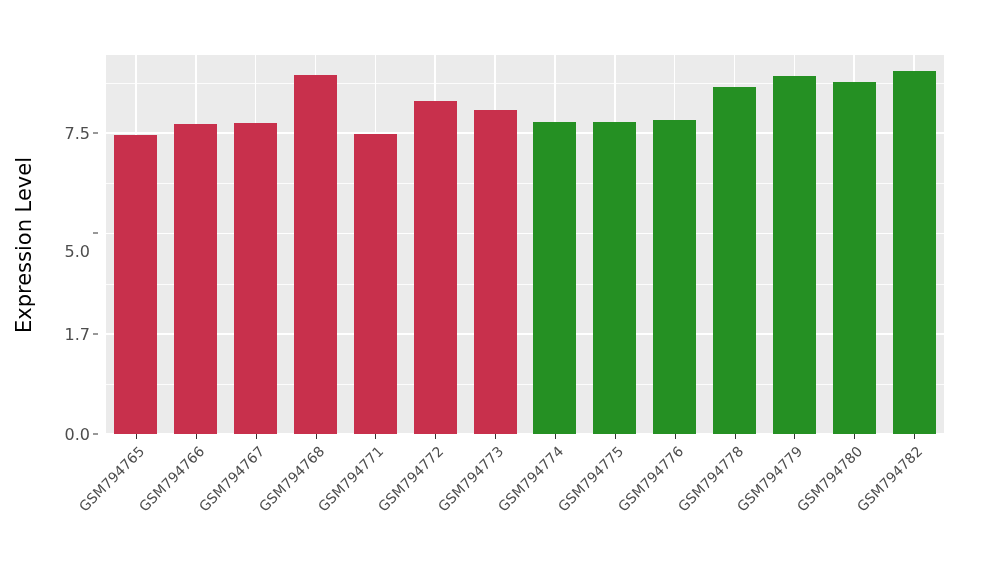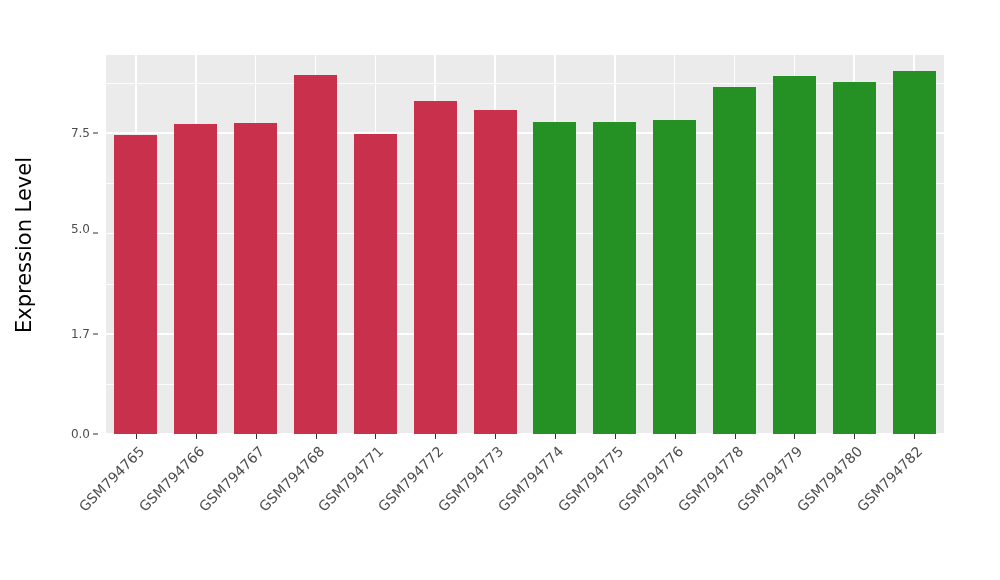--- a/index.html
+++ b/index.html
@@ -46,21 +46,21 @@
     position: absolute;
     left: 48px;
     top: 0px;
     width: 50px;
     height: 580px;
   }
   .y-tick-label {
     position: absolute;
     right: 8px;
     transform: translateY(-50%);
-    font-size: 12px;
+    font-size: 16px;
     color: #4D4D4D;
     white-space: nowrap;
     text-align: right;
   }
   .y-tick-mark {
     position: absolute;
     right: 0px;
     width: 5px;
     height: 1px;
     background: #333333;
@@ -139,21 +139,21 @@
 
   <div id="y-axis-title">
     <span>Expression Level</span>
   </div>
 
   <div id="y-tick-labels">
       <div class="y-tick-label" style="top: 434px;">0.0</div>
       <div class="y-tick-mark" style="top: 434px;"></div>
       <div class="y-tick-label" style="top: 333.735px;">1.7</div>
       <div class="y-tick-mark" style="top: 333.735px;"></div>
-      <div class="y-tick-label" style="top: 229px;">5.0</div>
+      <div class="y-tick-label" style="top: 251px;">5.0</div>
       <div class="y-tick-mark" style="top: 233.471px;"></div>
       <div class="y-tick-label" style="top: 133.206px;">7.5</div>
       <div class="y-tick-mark" style="top: 133.206px;"></div>
     </div>
 
   <div id="panel">
     <div id="grid-layer">
         <div class="grid-minor-h" style="top: 328.868px;"></div>
         <div class="grid-minor-h" style="top: 228.603px;"></div>
         <div class="grid-minor-h" style="top: 128.339px;"></div>

